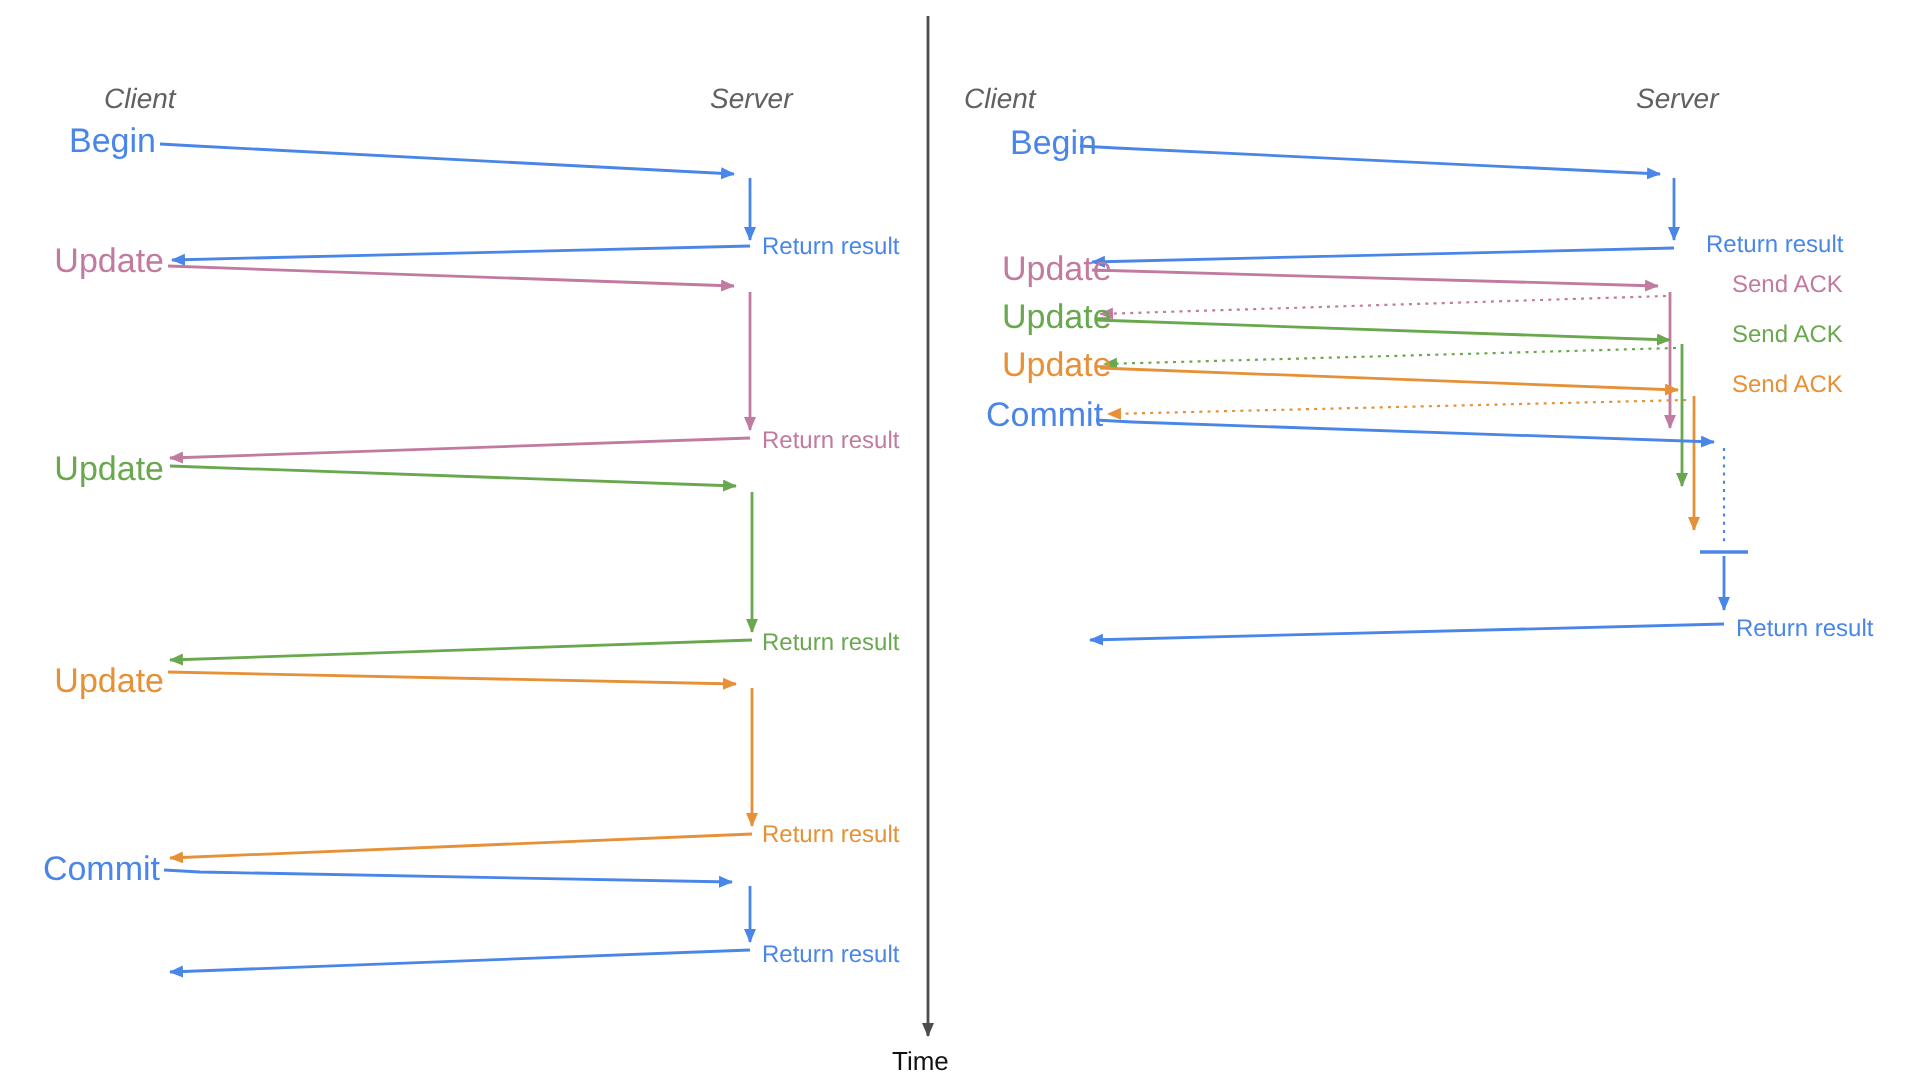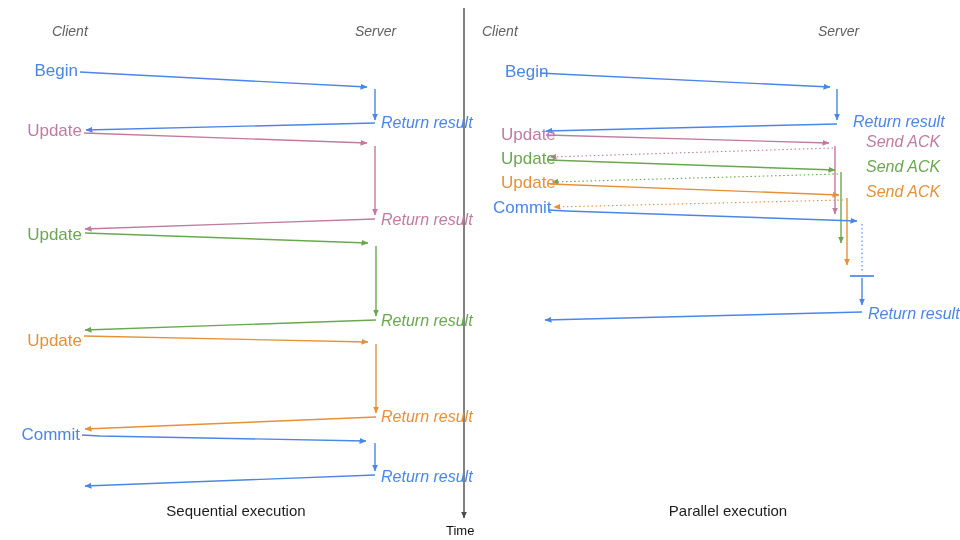--- a/index.html
+++ b/index.html
@@ -5,23 +5,23 @@
   html,body{margin:0;padding:0;background:#fff;}
   .stage{
     position:relative;
     width:960px;height:540px;
     background:#ffffff;
     font-family:"Liberation Sans","DejaVu Sans",sans-serif;
     overflow:hidden;
   }
   .layer{position:absolute;left:0;top:0;}
   .lbl{position:absolute;font-size:17px;line-height:13px;white-space:nowrap;}
-  .lbl.small{font-size:16px;line-height:12px;font-style:italic;}
+  .lbl.small{font-size:12px;line-height:12px;}
   .lbl.ra{text-align:right;}
-  .hdr{position:absolute;font-size:14px;line-height:15px;font-style:italic;color:#616161;white-space:nowrap;}
+  .hdr{position:absolute;font-size:14px;line-height:15px;font-style:italic;color:#616161;white-space:nowrap;margin-top:18px;}
   .caption{position:absolute;font-size:15px;line-height:16px;color:#1d1d1d;text-align:center;}
   .time{position:absolute;font-size:13px;line-height:13px;color:#111;text-align:left;}
   .c-blue{color:#4a86e8;}
   .c-pink{color:#c27ba0;}
   .c-green{color:#6aa84f;}
   .c-orange{color:#e69138;}
   .s-blue{stroke:#4a86e8;}
   .s-pink{stroke:#c27ba0;}
   .s-green{stroke:#6aa84f;}
   .s-orange{stroke:#e69138;}
@@ -119,34 +119,32 @@
   <span class="lbl ra c-green" style="left:14px;width:68px;top:228px">Update</span>
   <span class="lbl ra c-orange" style="left:14px;width:68px;top:334px">Update</span>
   <span class="lbl ra c-blue" style="left:12px;width:68px;top:428px">Commit</span>
 
   <span class="lbl small c-blue" style="left:381px;top:117px">Return result</span>
   <span class="lbl small c-pink" style="left:381px;top:214px">Return result</span>
   <span class="lbl small c-green" style="left:381px;top:315px">Return result</span>
   <span class="lbl small c-orange" style="left:381px;top:411px">Return result</span>
   <span class="lbl small c-blue" style="left:381px;top:471px">Return result</span>
 
-  <span class="caption" style="left:136px;top:503px;width:200px">Sequential execution</span>
 
   <span class="time" style="left:446px;top:524px;width:37px">Time</span>
 
   <span class="hdr" style="left:482px;top:24px">Client</span>
   <span class="hdr" style="left:818px;top:24px">Server</span>
 
   <span class="lbl c-blue" style="left:505px;top:65px">Begin</span>
   <span class="lbl c-pink" style="left:501px;top:128px">Update</span>
   <span class="lbl c-green" style="left:501px;top:152px">Update</span>
   <span class="lbl c-orange" style="left:501px;top:176px">Update</span>
   <span class="lbl c-blue" style="left:493px;top:201px">Commit</span>
 
   <span class="lbl small c-blue" style="left:853px;top:116px">Return result</span>
   <span class="lbl small c-pink" style="left:866px;top:136px">Send ACK</span>
   <span class="lbl small c-green" style="left:866px;top:161px">Send ACK</span>
   <span class="lbl small c-orange" style="left:866px;top:186px">Send ACK</span>
   <span class="lbl small c-blue" style="left:868px;top:308px">Return result</span>
 
-  <span class="caption" style="left:628px;top:503px;width:200px">Parallel execution</span>
 
 </div>
 
 </body></html>

